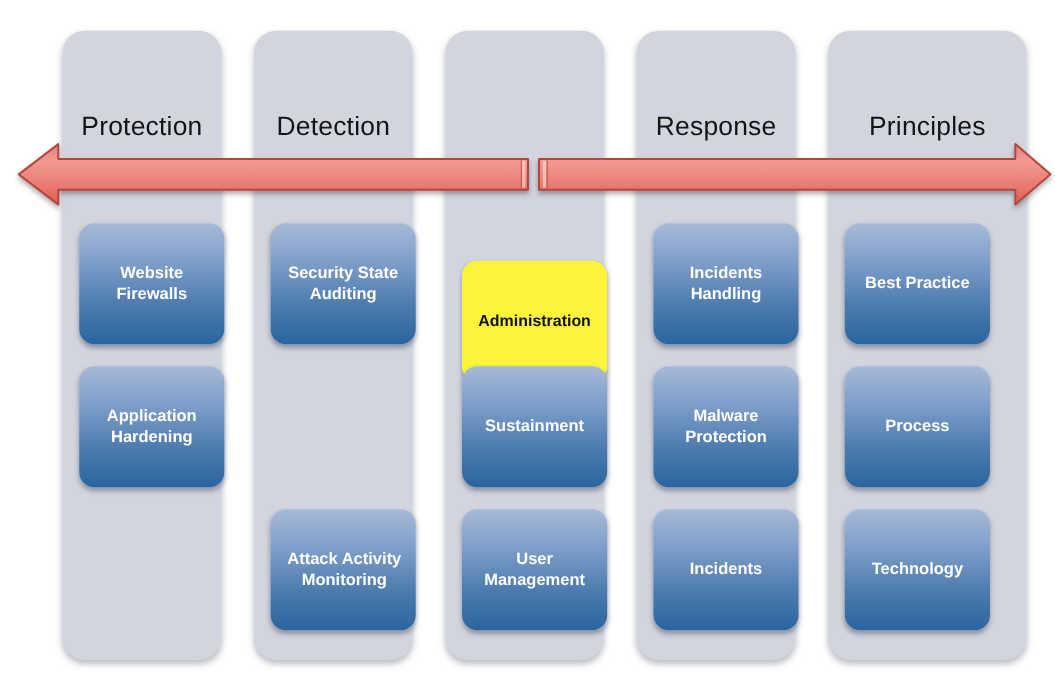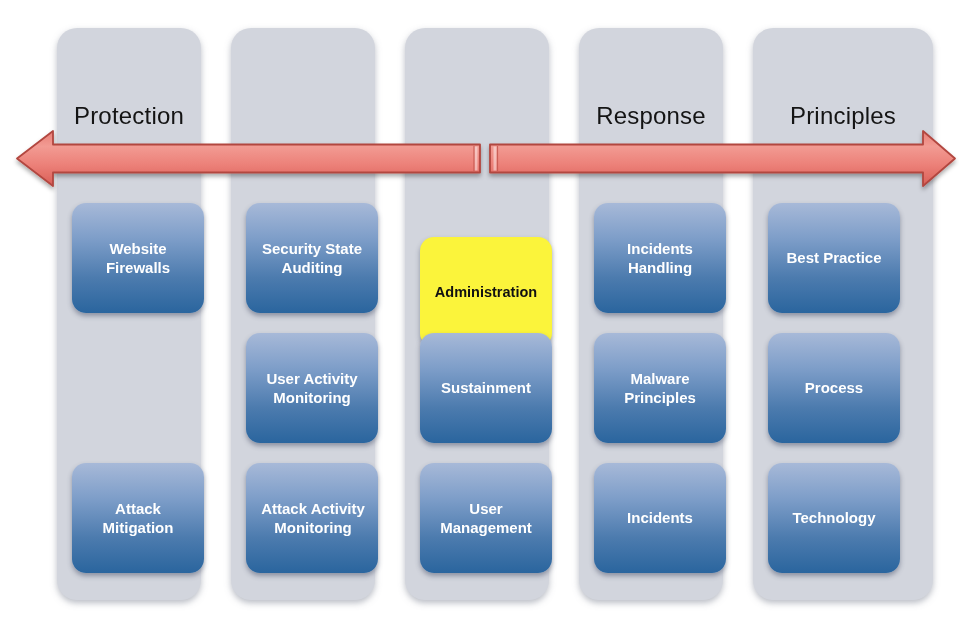--- a/index.html
+++ b/index.html
@@ -96,36 +96,36 @@
       <line x1="474" y1="146" x2="474" y2="171" stroke="#C4544C" stroke-width="1.2" opacity="0.8"></line>
       <rect x="493.5" y="146.5" width="3" height="24" fill="#FFFFFF" opacity="0.45"></rect>
       <line x1="497.5" y1="146" x2="497.5" y2="171" stroke="#C4544C" stroke-width="1.2" opacity="0.8"></line>
     </g>
   </svg>
 
   <div id="columns-root">
       <div class="column" style="left: 57px;">
       <div class="column-title">Protection</div>
     <div class="box" style="top: 175px;">Website Firewalls</div>
-        <div class="box" style="top: 435px;">Attack Mitigation</div>
+        <div class="box" style="top: 305px;">Application Hardening</div>
       </div>
       <div class="column" style="left: 231px;">
+      <div class="column-title">Detection</div>
     <div class="box" style="top: 175px;">Security State Auditing</div>
-        <div class="box" style="top: 305px;">User Activity Monitoring</div>
         <div class="box" style="top: 435px; padding-left: 10px;">Attack Activity Monitoring</div>
       </div>
       <div class="column" style="left: 405px;">
     <div class="box highlight" style="top: 175px; margin-top: 34px;">Administration</div>
         <div class="box" style="top: 305px;">Sustainment</div>
         <div class="box" style="top: 435px;">User Management</div>
       </div>
       <div class="column" style="left: 579px;">
       <div class="column-title">Response</div>
     <div class="box" style="top: 175px;">Incidents Handling</div>
-        <div class="box" style="top: 305px;">Malware Principles</div>
+        <div class="box" style="top: 305px;">Malware Protection</div>
         <div class="box" style="top: 435px;">Incidents</div>
       </div>
       <div class="column" style="left: 753px; padding-left: 36px;">
       <div class="column-title">Principles</div>
     <div class="box" style="top: 175px;">Best Practice</div>
         <div class="box" style="top: 305px;">Process</div>
         <div class="box" style="top: 435px;">Technology</div>
       </div>
     </div>
 

